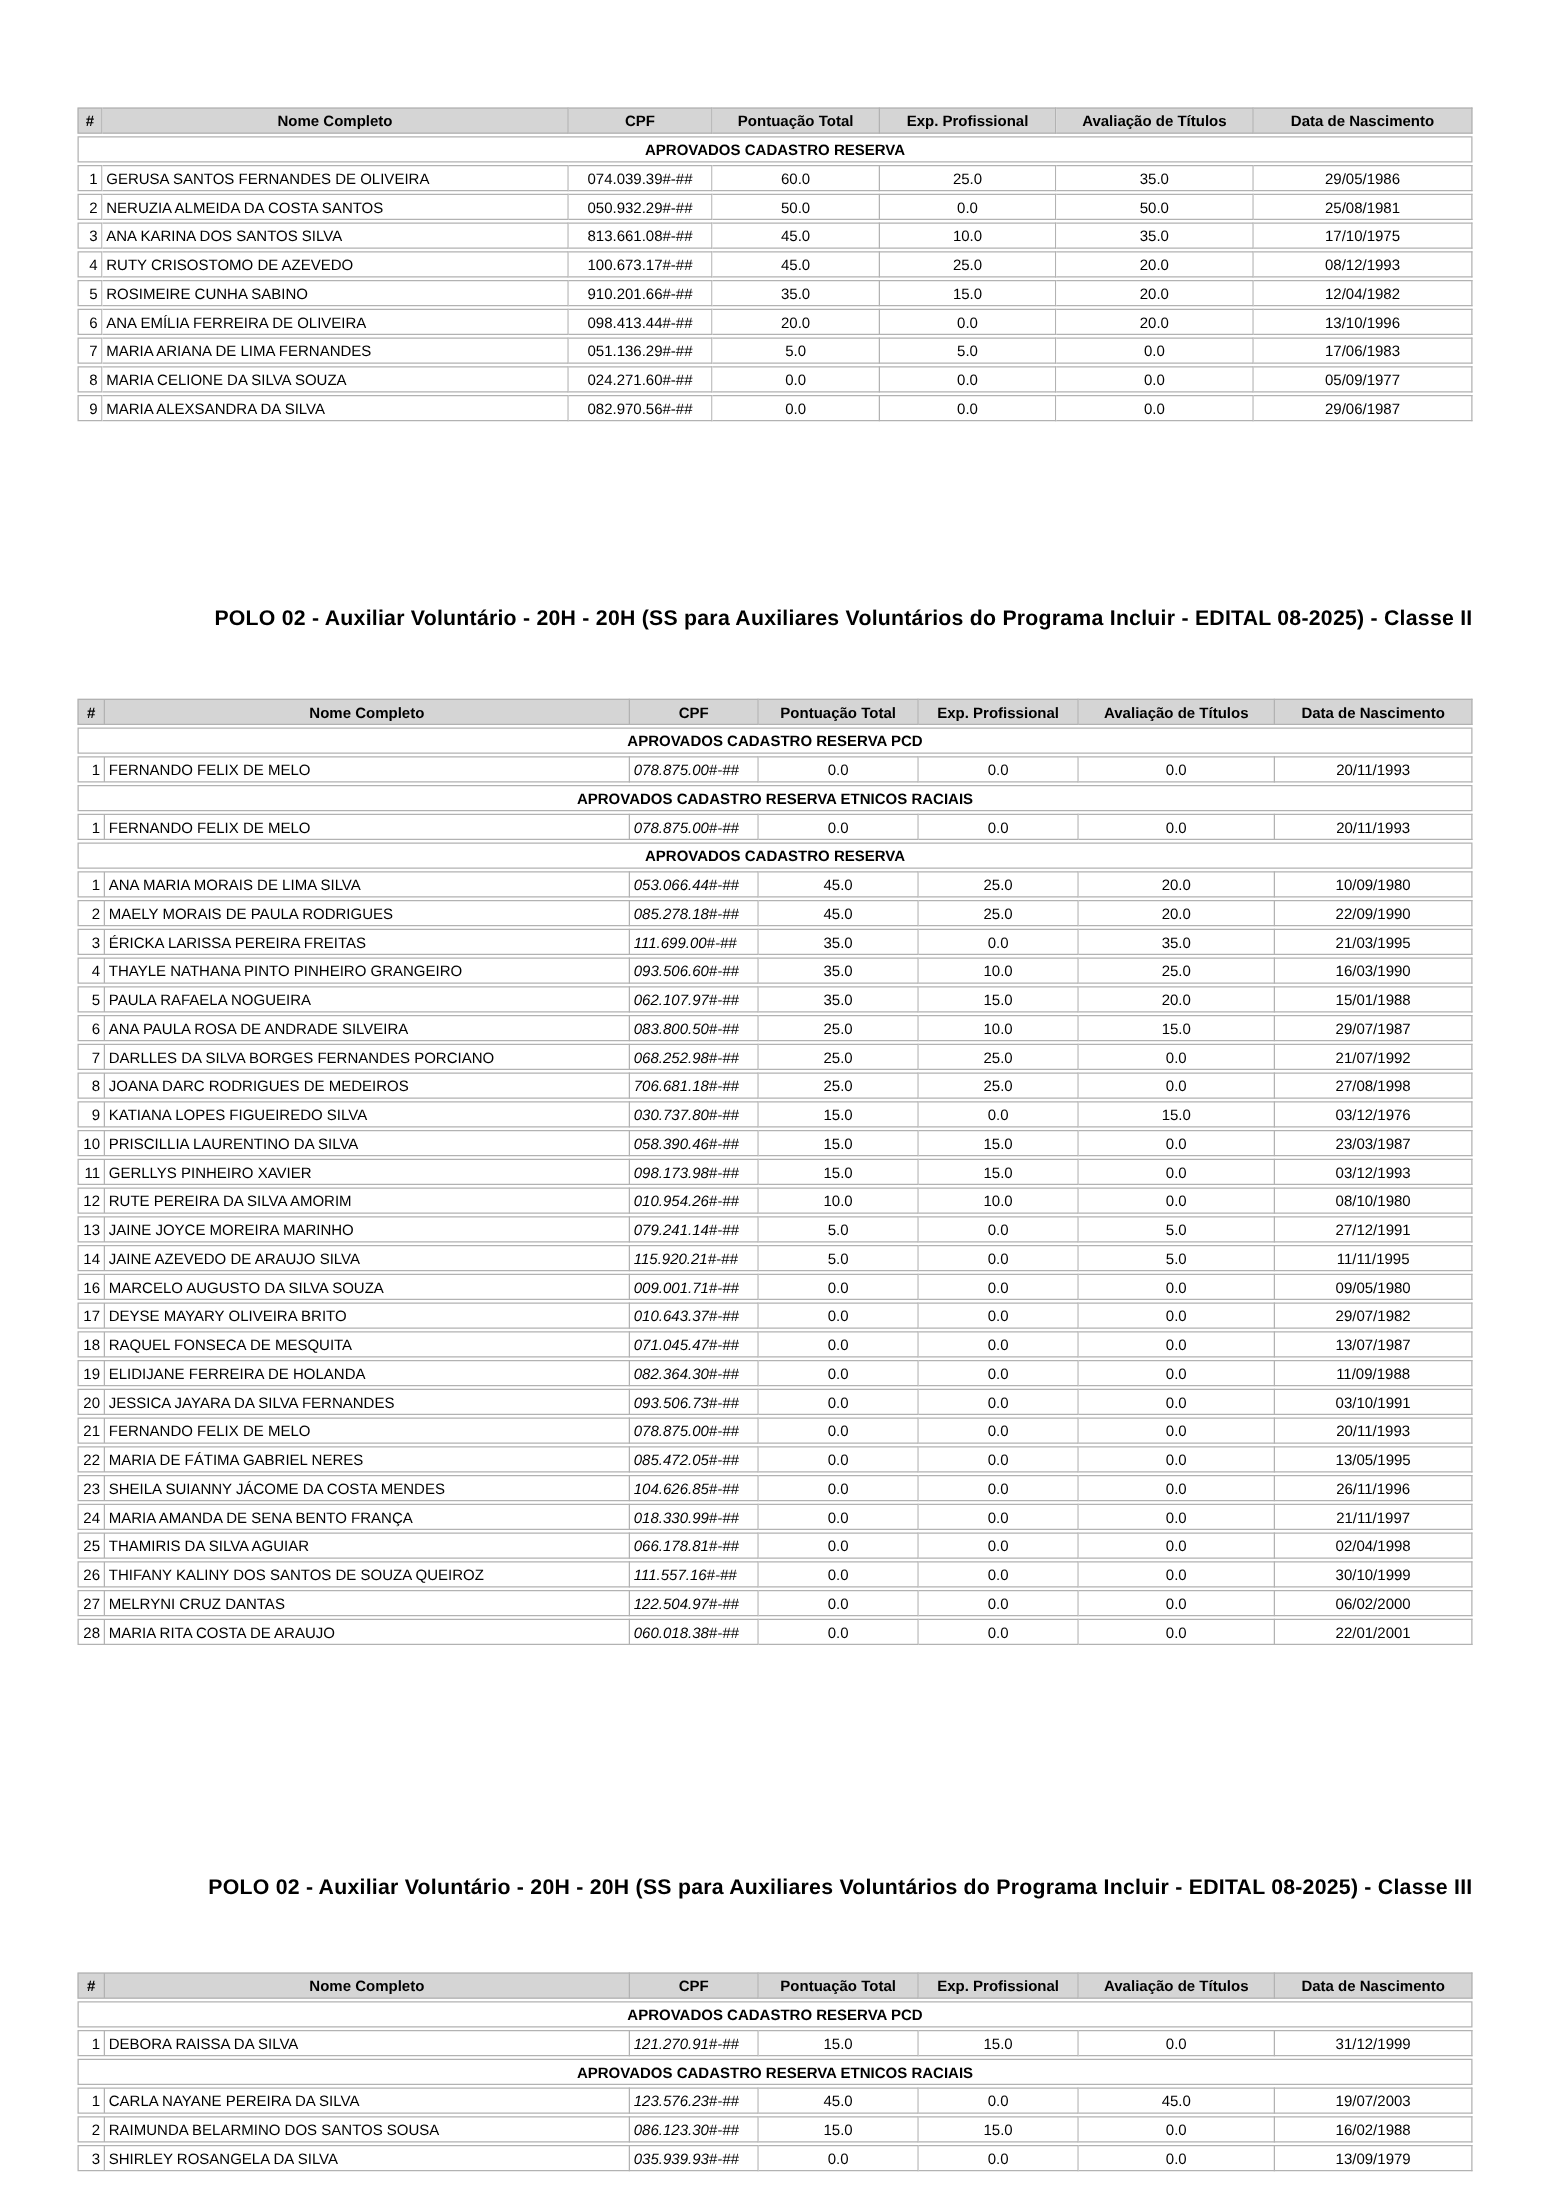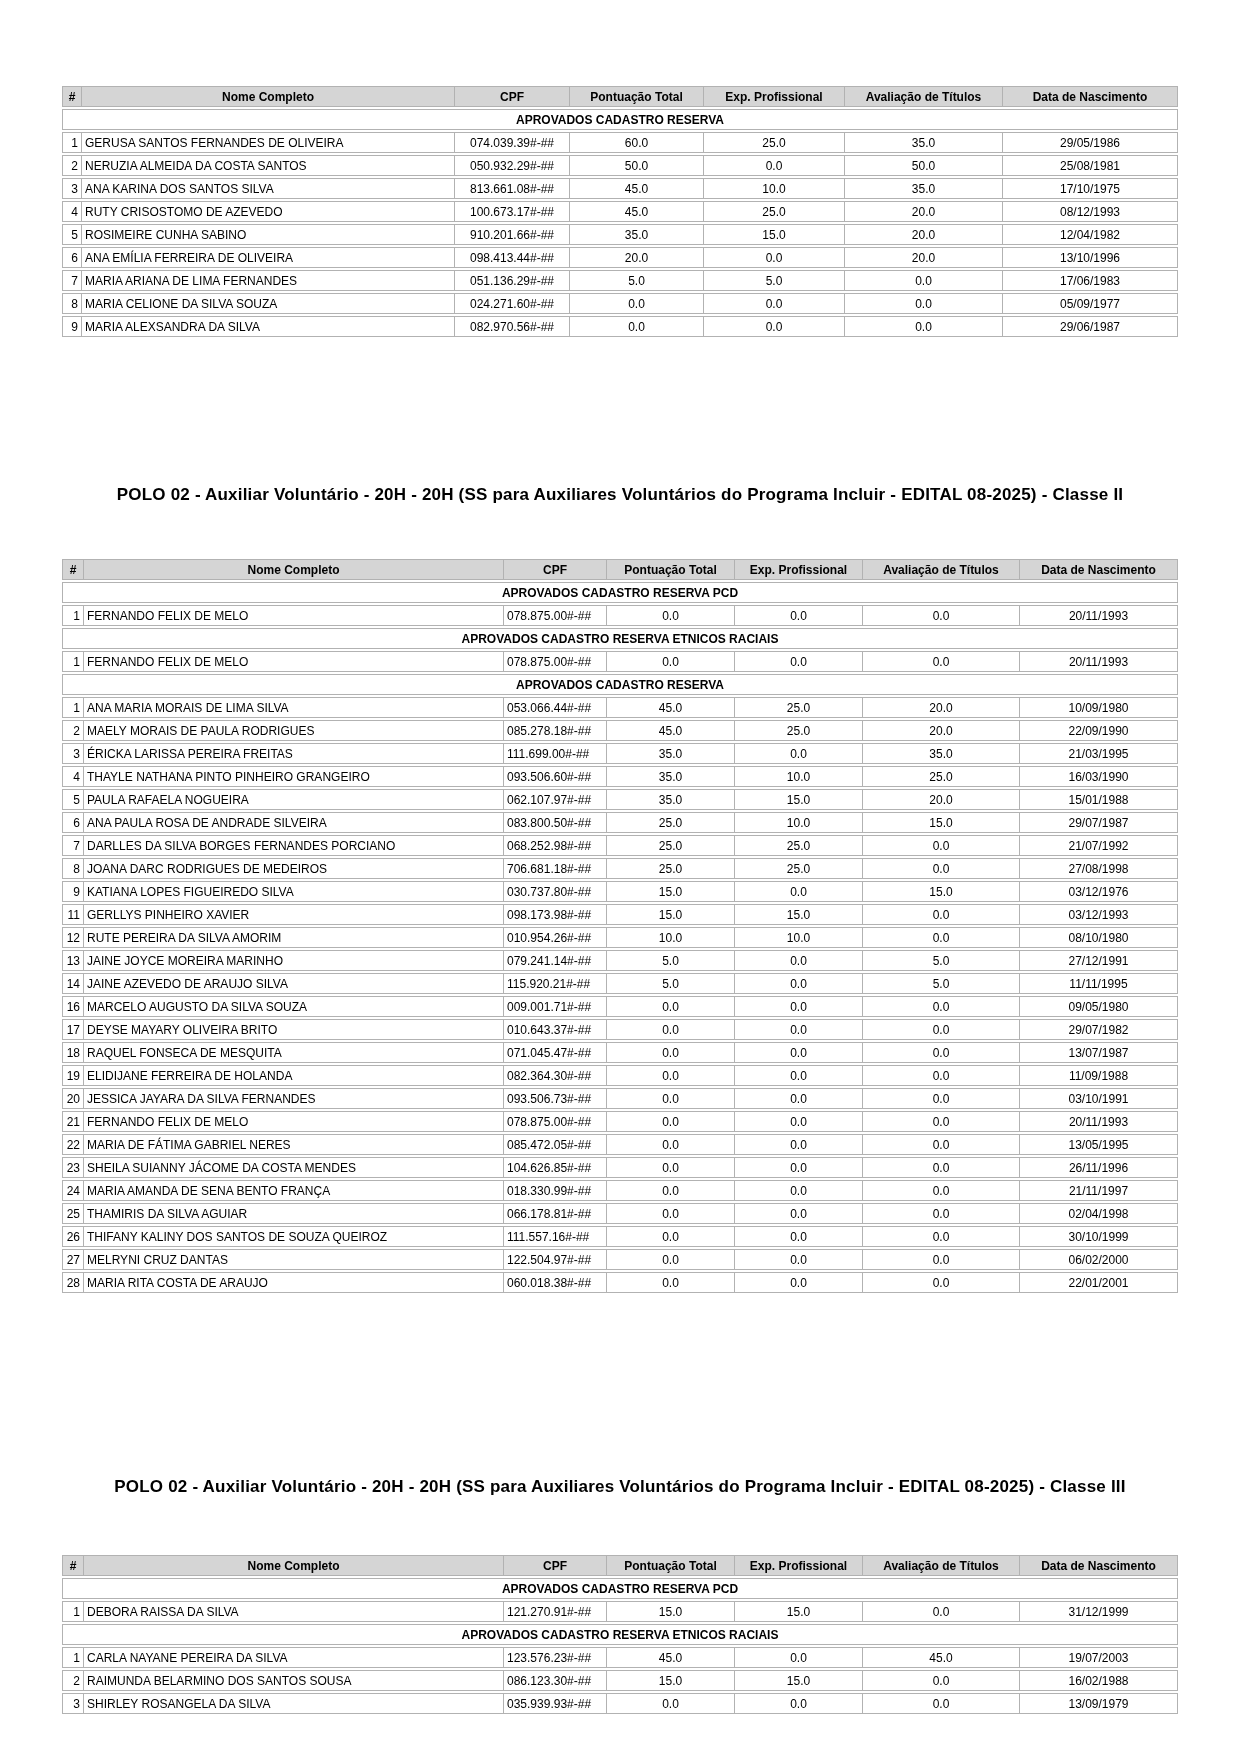--- a/index.html
+++ b/index.html
@@ -6,21 +6,21 @@
   body{
     width:1240px;min-height:1755px;
     font-family:"Liberation Sans","DejaVu Sans",sans-serif;
     color:#000;
     position:relative;
   }
   .page{width:1116px;margin-left:62px;padding-top:84px;}
 
   .doc-title{
     font-weight:bold;font-size:17px;letter-spacing:.2px;
-    text-align:center;white-space:nowrap;
+    text-align:right;white-space:nowrap;
     color:#000;
   }
   .title-2{margin-top:146px;margin-bottom:52px;}
   .title-3{margin-top:182px;margin-bottom:56px;}
 
   table.results-table{
     width:1116px;table-layout:fixed;
     border-collapse:separate;border-spacing:0 2px;
     font-size:12px;
   }
@@ -35,21 +35,21 @@
   table.results-table tr > *:first-child{border-left:1px solid #b2b2b2;}
   table.results-table th{
     background:#d5d5d5;font-weight:bold;text-align:center;
   }
   td.section-header{
     background:#d5d5d5;font-weight:bold;text-align:center;
   }
   td.rank-cell{text-align:right;padding-right:4px;}
   td.name-cell{text-align:left;padding-left:6px;margin-top:12px;}
   td.cpf-cell{text-align:center;}
-  table.cols-b td.cpf-cell{padding-right:17px;}
+  table.cols-b td.cpf-cell{padding-right:17px;font-style:italic;}
   td.num-cell{text-align:center;}
 </style>
 </head>
 <body>
 
 <main class="page">
     <table class="results-table cols-a">
       <colgroup>
         <col style="width: 20px;">
         <col style="width: 373px;">
@@ -282,20 +282,29 @@
         <tr>
           <td class="rank-cell">9</td>
           <td class="name-cell">KATIANA LOPES FIGUEIREDO SILVA</td>
           <td class="cpf-cell">030.737.80#-##</td>
           <td class="score-cell num-cell">15.0</td>
           <td class="exp-cell num-cell">0.0</td>
           <td class="titles-cell num-cell">15.0</td>
           <td class="birthdate-cell num-cell">03/12/1976</td>
         </tr>
         <tr>
+          <td class="rank-cell">10</td>
+          <td class="name-cell">PRISCILLIA LAURENTINO DA SILVA</td>
+          <td class="cpf-cell">058.390.46#-##</td>
+          <td class="score-cell num-cell">15.0</td>
+          <td class="exp-cell num-cell">15.0</td>
+          <td class="titles-cell num-cell">0.0</td>
+          <td class="birthdate-cell num-cell">23/03/1987</td>
+        </tr>
+        <tr>
           <td class="rank-cell">11</td>
           <td class="name-cell">GERLLYS PINHEIRO XAVIER</td>
           <td class="cpf-cell">098.173.98#-##</td>
           <td class="score-cell num-cell">15.0</td>
           <td class="exp-cell num-cell">15.0</td>
           <td class="titles-cell num-cell">0.0</td>
           <td class="birthdate-cell num-cell">03/12/1993</td>
         </tr>
         <tr>
           <td class="rank-cell">12</td>

